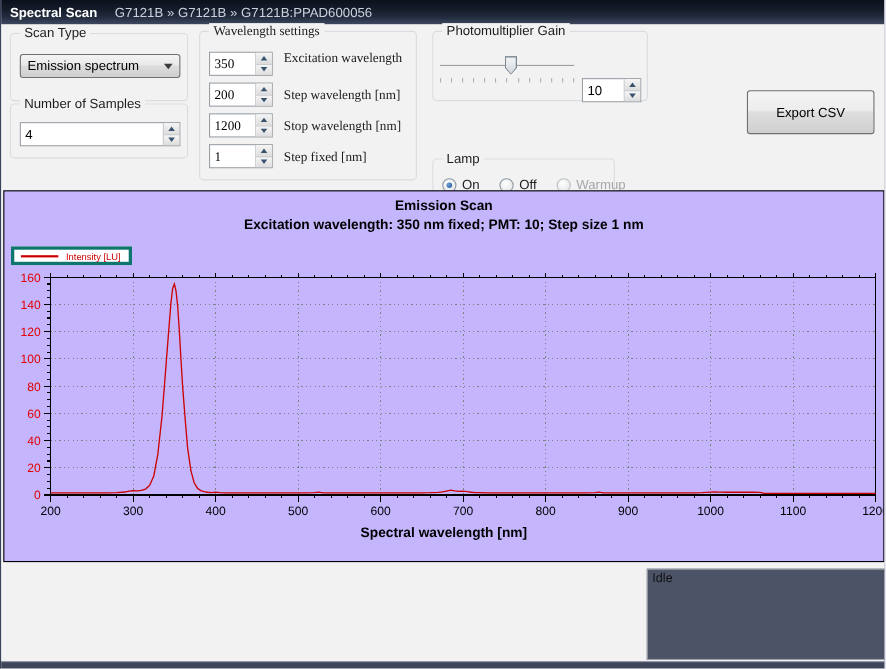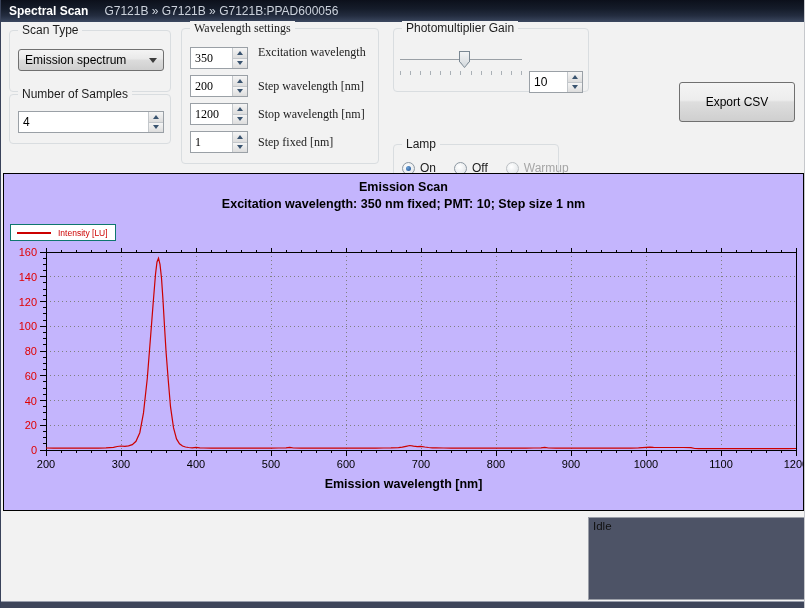--- a/index.html
+++ b/index.html
@@ -87,21 +87,21 @@
     position:absolute; left:2px; top:173px; width:801px; height:338px;
     background:#c4b5fd; border:1px solid #000000;
   }
   .chart-title, .chart-sub {
     position:absolute; width:100%; text-align:center; font-weight:bold; font-size:12.5px; color:#000;
   }
   .chart-title { top:6px; }
   .chart-sub   { top:23px; }
   .legend {
     position:absolute; left:6px; top:50px; height:17px;
-    border:1px solid #0f766e; display:flex; align-items:center; padding:0 7px 0 6px; background:#fff;
+    border:3px solid #0f766e; display:flex; align-items:center; padding:0 7px 0 6px; background:#fff;
   }
   .legend .sample { width:34px; height:0; border-top:2px solid #cc0000; margin-right:7px; }
   .legend .ltext  { font-size:8.5px; color:#cc0000; white-space:nowrap; }
   .chart-svg { position:absolute; left:0; top:0; }
   .xaxis-title { position:absolute; width:100%; top:303px; text-align:center;
     font-weight:bold; font-size:12.5px; color:#000; }
   
   .status-box {
     position:absolute; left:587px; top:517px; width:232px; height:83px;
     background:#4d5366; border:1px solid #9b9fa8; color:#101010;
@@ -428,21 +428,21 @@
         <line x1="39" y1="108.9375" x2="42" y2="108.9375" stroke="#000" stroke-width="1" shape-rendering="crispEdges"></line>
         <line x1="36" y1="102.75" x2="42" y2="102.75" stroke="#000" stroke-width="1" shape-rendering="crispEdges"></line>
         <text x="33" y="106.75" fill="#e00000" text-anchor="end" font-size="11" font-family="&quot;Liberation Sans&quot;,sans-serif">140</text>
         <line x1="39" y1="96.5625" x2="42" y2="96.5625" stroke="#000" stroke-width="1" shape-rendering="crispEdges"></line>
         <line x1="39" y1="90.375" x2="42" y2="90.375" stroke="#000" stroke-width="1" shape-rendering="crispEdges"></line>
         <line x1="39" y1="84.1875" x2="42" y2="84.1875" stroke="#000" stroke-width="1" shape-rendering="crispEdges"></line>
         <line x1="36" y1="78" x2="42" y2="78" stroke="#000" stroke-width="1" shape-rendering="crispEdges"></line>
         <text x="33" y="82" fill="#e00000" text-anchor="end" font-size="11" font-family="&quot;Liberation Sans&quot;,sans-serif">160</text>
         <polyline points="42.0,274.0 49.5,274.1 57.0,274.0 64.5,274.1 72.0,274.0 79.5,274.1 87.0,274.0 94.5,274.1 102.0,273.9 109.5,273.3 113.3,272.5 117.0,272.0 120.8,272.3 124.5,271.8 128.3,270.6 132.0,267.3 135.8,258.7 139.5,238.9 143.3,204.2 147.0,157.2 149.3,127.5 151.5,100.3 153.0,87.9 154.5,84.2 156.0,90.4 157.5,104.0 159.0,126.3 160.5,152.3 162.0,177.0 164.3,206.7 166.5,232.7 169.5,253.7 172.5,264.9 175.5,269.8 178.5,272.0 181.5,273.0 184.5,273.5 188.3,273.8 192.0,273.4 195.8,273.8 199.5,274.0 207.0,274.1 214.5,274.0 222.0,274.1 229.5,274.0 237.0,274.1 244.5,274.0 252.0,274.1 259.5,274.0 267.0,274.1 274.5,274.0 282.0,273.8 285.8,273.4 289.5,274.0 297.0,274.1 304.5,274.0 312.0,274.1 319.5,274.0 327.0,274.1 334.5,274.0 342.0,274.1 349.5,274.0 357.0,274.1 364.5,274.0 372.0,274.1 379.5,274.0 387.0,273.9 394.5,273.6 398.3,273.2 402.0,272.4 405.8,271.5 409.5,272.2 413.3,272.7 417.0,272.4 420.8,273.0 424.5,273.5 428.3,273.8 432.0,273.9 439.5,274.0 447.0,274.1 454.5,274.0 462.0,274.1 469.5,274.0 477.0,274.1 484.5,274.0 492.0,274.1 499.5,274.0 507.0,274.1 514.5,274.0 522.0,274.1 529.5,274.0 537.0,273.8 540.8,273.4 544.5,274.0 552.0,274.1 559.5,274.0 567.0,274.1 574.5,274.0 582.0,274.1 589.5,274.0 597.0,274.1 604.5,274.0 612.0,274.1 619.5,274.0 627.0,274.1 634.5,273.9 642.0,273.4 645.8,273.2 649.5,273.4 657.0,273.5 664.5,273.5 672.0,273.5 679.5,273.5 687.0,273.6 690.8,274.5 694.5,274.6 702.0,274.5 709.5,274.6 717.0,274.5 724.5,274.6 732.0,274.5 739.5,274.6 747.0,274.5 754.5,274.6 762.0,274.5 769.5,274.6 777.0,274.5 784.5,274.6 792.0,274.5" fill="none" stroke="#cc0000" stroke-width="1.2"></polyline>
       </svg>
-    <div class="xaxis-title">Emission wavelength [nm]</div>
+    <div class="xaxis-title">Spectral wavelength [nm]</div>
   </div>
 
   <div class="status-box">
     <span>Idle</span>
   </div>
   <div class="bottom-bar"></div>
 
 </div>
 
 </body></html>

